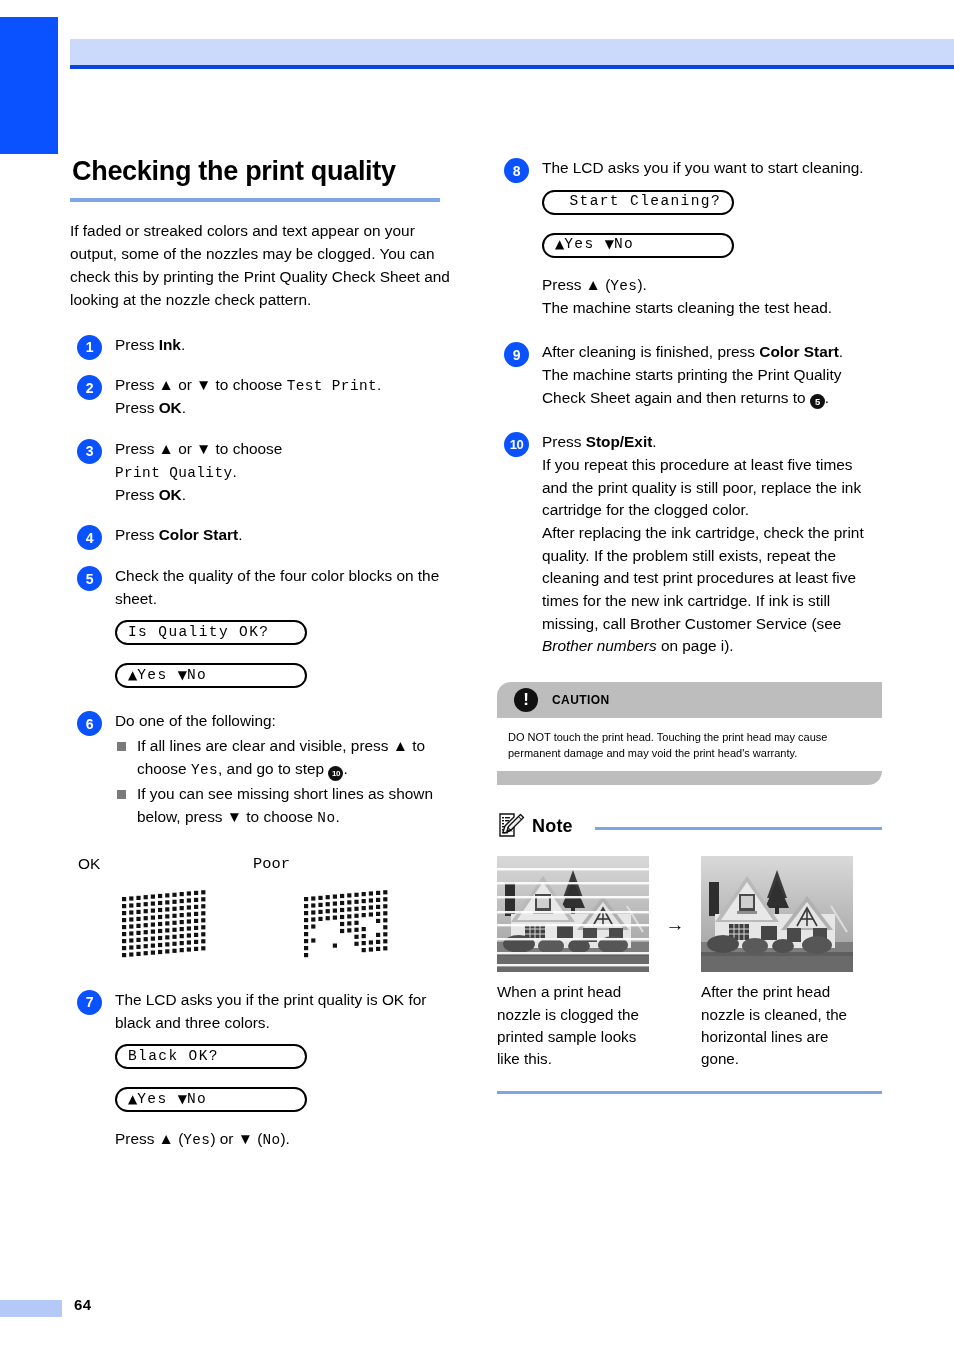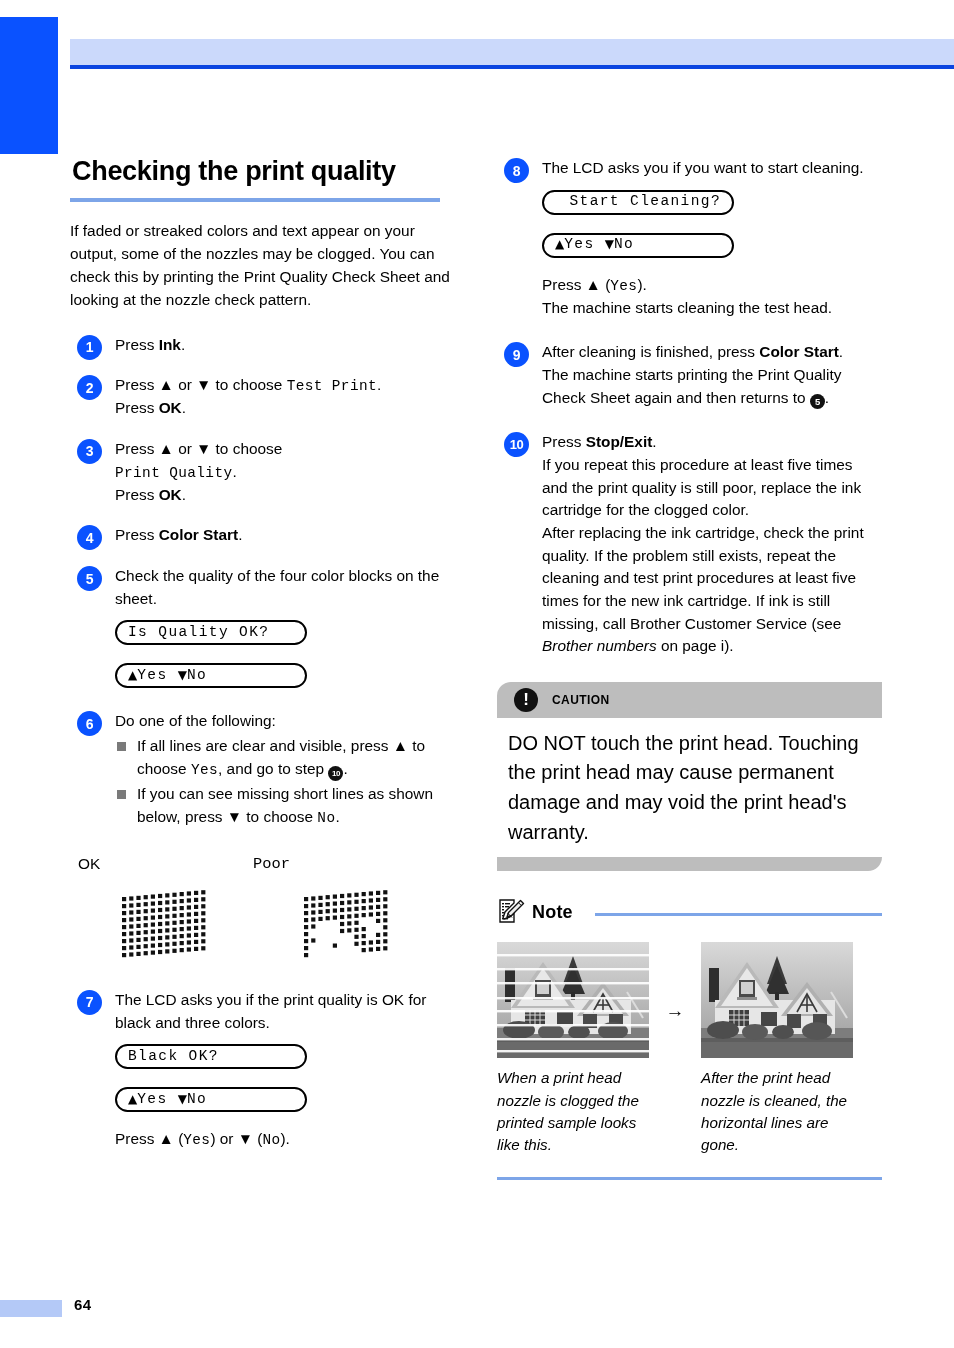--- a/index.html
+++ b/index.html
@@ -82,32 +82,32 @@
   .caution-head{
     background:#bdbdbd;height:36px;border-top-left-radius:14px;
     display:flex;align-items:center;padding-left:17px;
   }
   .bang{
     width:24px;height:24px;border-radius:50%;background:#111;color:#fff;
     display:flex;align-items:center;justify-content:center;
     font-size:17px;font-weight:bold;line-height:1;margin-right:14px;
   }
   .caution-title{font-size:12px;font-weight:bold;letter-spacing:.4px;}
-  .caution-body{background:#fff;padding:11px 7px 6px 11px;font-size:20px;line-height:1.48;}
+  .caution-body{background:#fff;padding:11px 7px 6px 11px;font-size:11px;line-height:1.48;}
   .caution-foot{background:#bdbdbd;height:14px;border-bottom-right-radius:14px;margin-top:4px;}
 
   
   .note{margin-top:27px;}
   .note-head{display:flex;align-items:center;text-align:center;}
   .note-icon{width:28px;height:28px;margin-right:7px;flex:0 0 auto;}
   .note-title{font-size:18px;font-weight:bold;letter-spacing:.2px;}
   .note-rule{flex:1;height:3px;background:#7da5e8;margin-left:22px;margin-top:4px;}
   .note-body{margin-top:16px;position:relative;}
   .note-figs{display:flex;align-items:flex-start;}
-  .figcol{width:152px;font-style:italic;}
+  .figcol{width:152px;}
   .figcol .cap{font-size:15.2px;line-height:1.47;margin-top:9px;}
   .arrow{width:52px;display:flex;align-items:center;justify-content:center;padding-top:58px;font-size:19px;}
   .note-bot-rule{height:3px;background:#7da5e8;margin-top:20px;}
   .photo{width:152px;height:116px;display:block;}
 </style>
 </head>
 <body>
 
 <div id="page">
 

